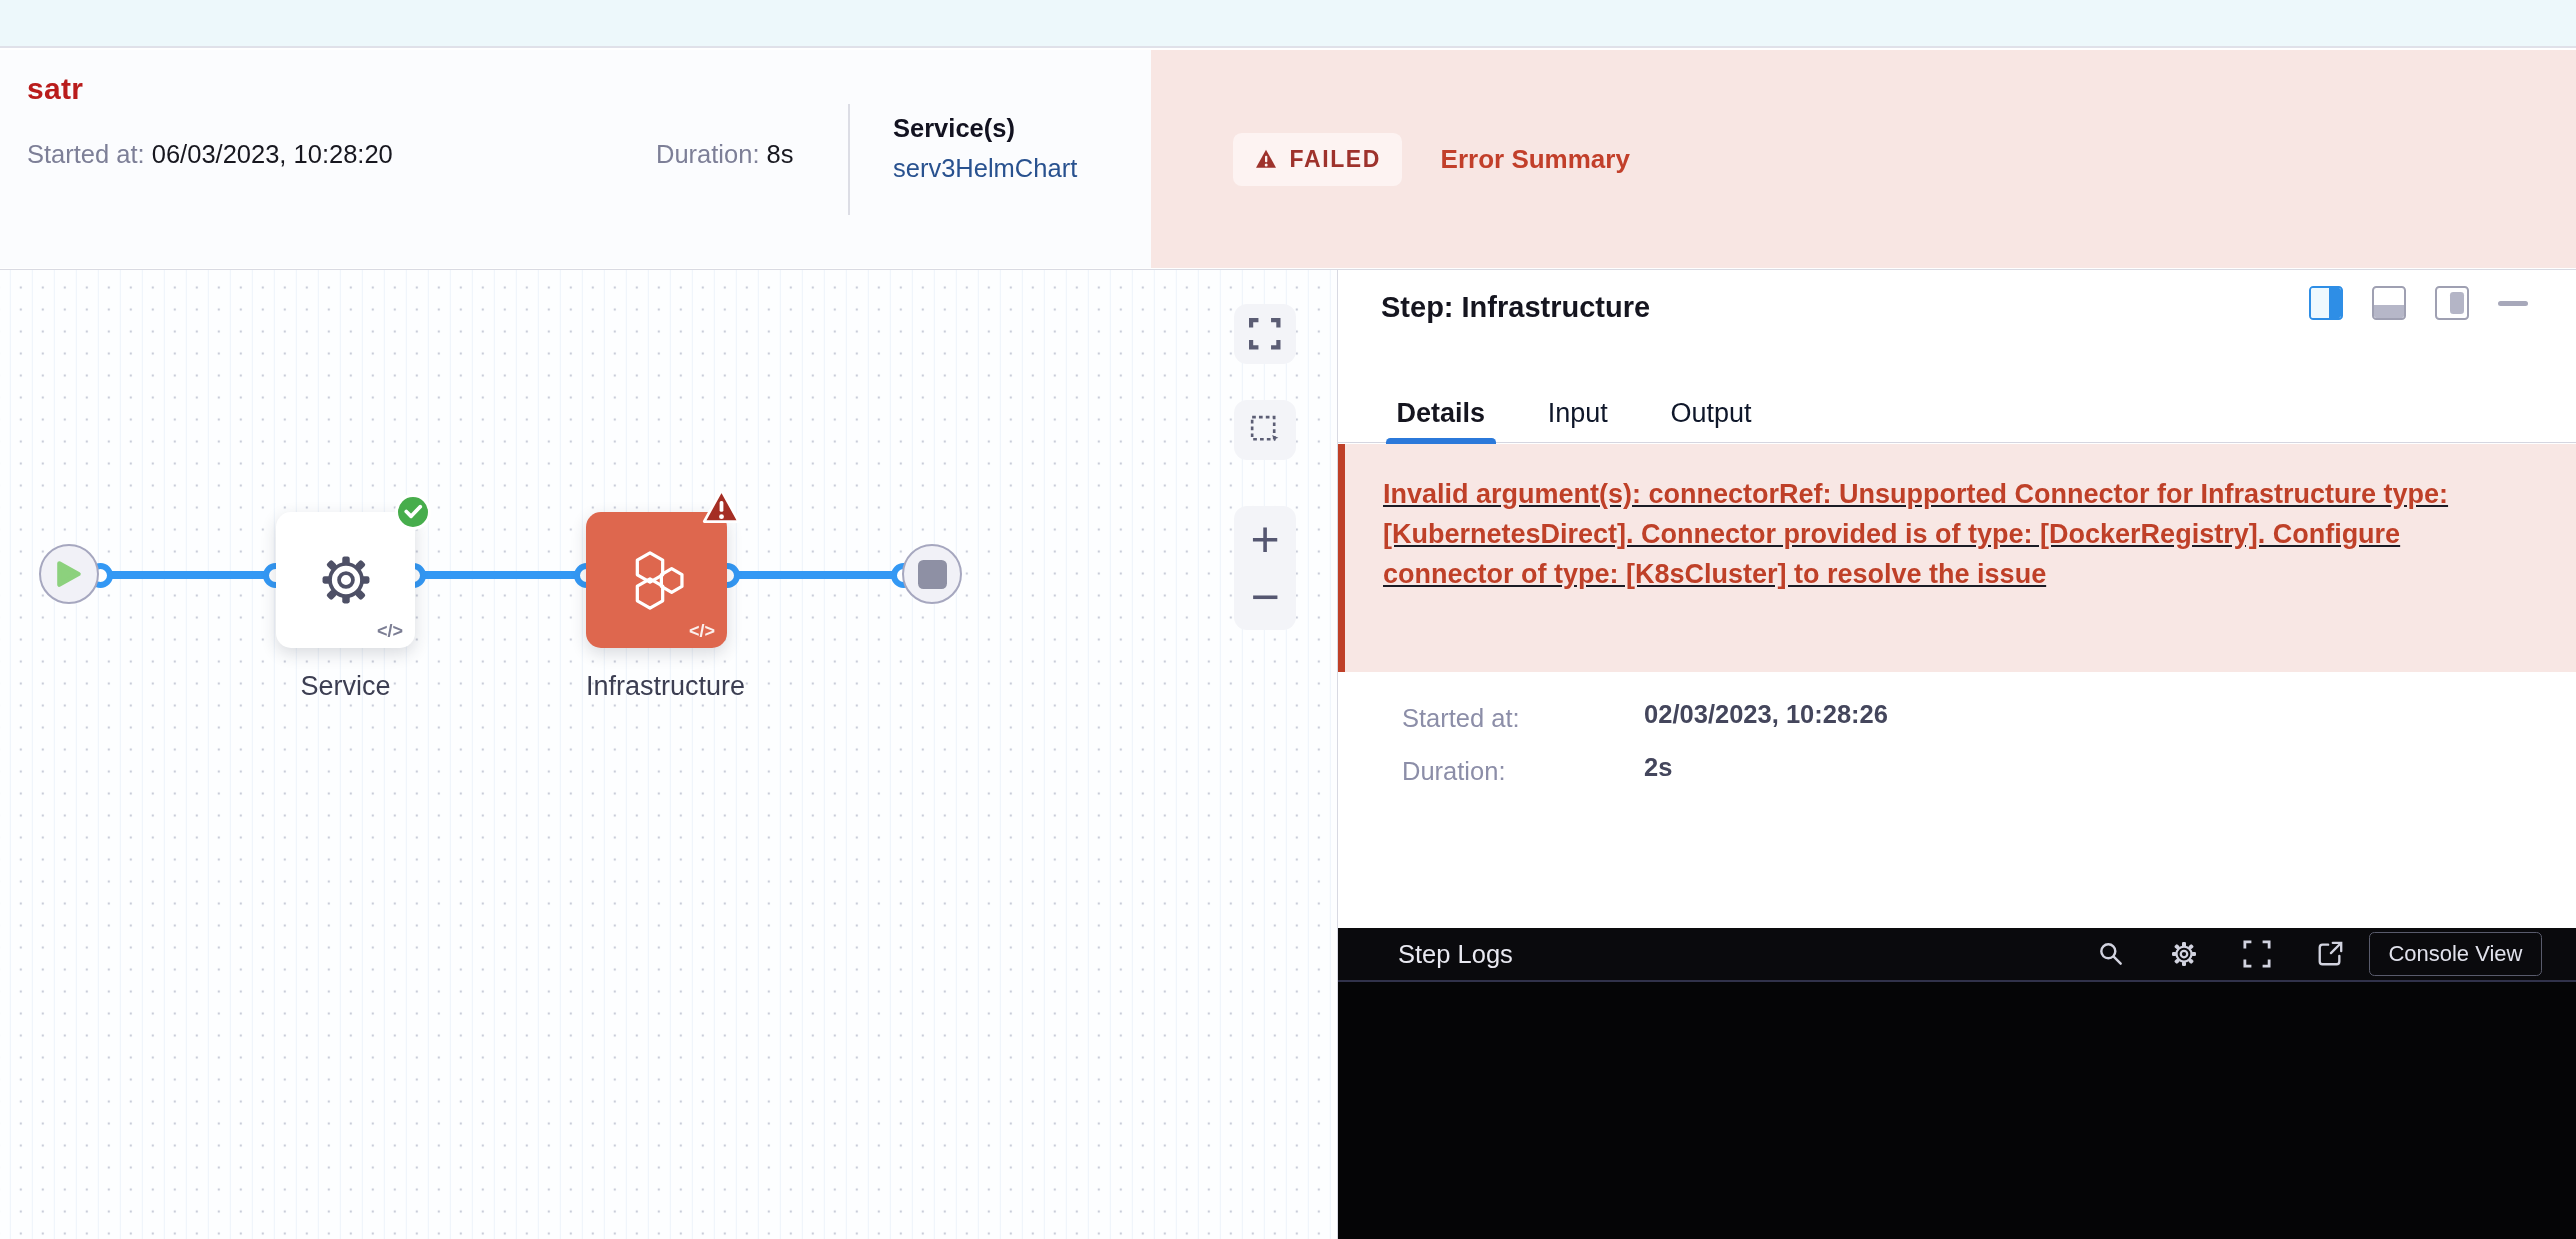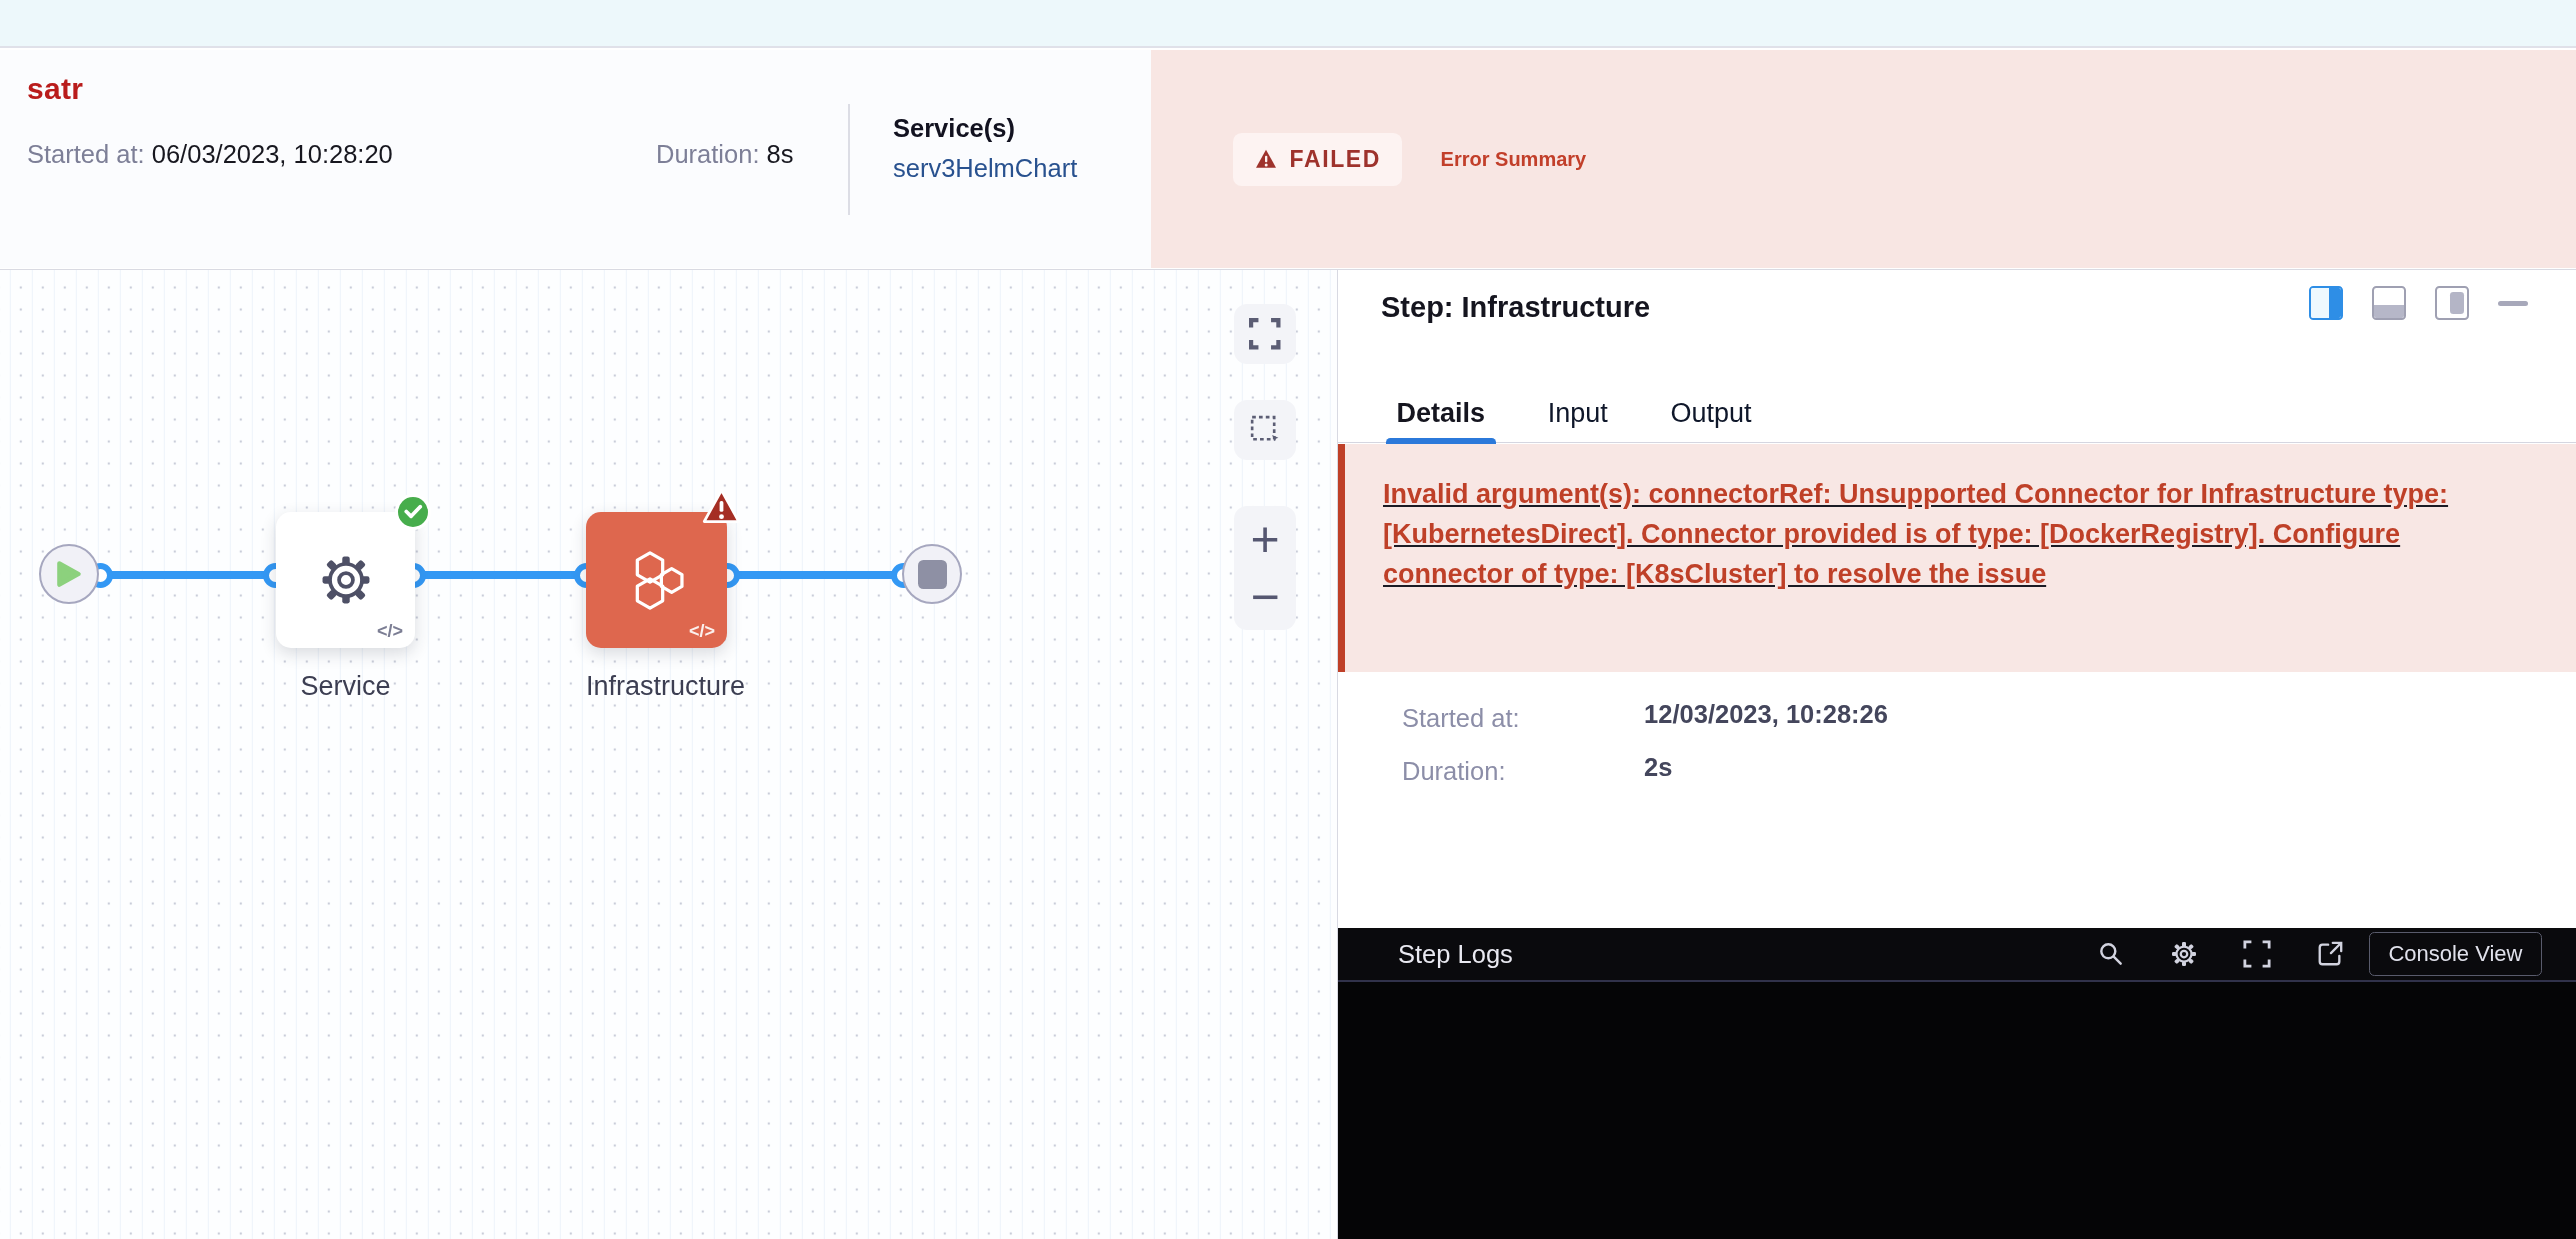--- a/index.html
+++ b/index.html
@@ -21,21 +21,21 @@
   #duration-row { left:656px; }
   .header-vdivider { position:absolute; left:848px; top:54px; height:111px; width:1.6px; background:#dcdde5; }
   .services-block { position:absolute; left:893px; top:64px; display:flex; flex-direction:column; gap:11px; }
   .services-label { font-size:25.5px; font-weight:700; color:#121220; }
   .service-link { font-size:25.5px; color:#28518f; cursor:pointer; }
   .header-error-zone { position:absolute; left:1151px; top:0; bottom:0; right:0; background:#f8e6e3;
     display:flex; align-items:center; gap:39px; padding-left:50px; }
   .failed-badge { display:inline-flex; align-items:center; gap:12px; background:#fdf3f2;
     border-radius:8.7px; padding:13px 20.6px;margin-left:32px; }
   .failed-badge .txt { color:#9e322c; font-weight:700; font-size:23px; letter-spacing:1.6px; }
-  .error-summary { color:#c23f2a; font-weight:700; font-size:20px; }
+  .error-summary { color:#c23f2a; font-weight:700; font-size:26px; }
 
   
   .exec-body { position:absolute; top:269px; left:0; right:0; bottom:0; border-top:1.6px solid #d9dae2; }
 
   
   .canvas { position:absolute; left:0; top:0; bottom:0; width:1337px; background-color:#fdfeff;
     background-image:
       radial-gradient(circle, #c9cdd9 1.3px, transparent 1.6px),
       repeating-linear-gradient(to right, #edf3fa 0 1.1px, transparent 1.1px 22px);
     background-size:22px 22px, auto; background-position:9.8px 6.5px, 9.8px 0; }
@@ -267,21 +267,21 @@
       <div class="tab">Output</div>
     </div>
 
     <div class="error-box">
       <p>Invalid argument(s): connectorRef: Unsupported Connector for Infrastructure type: [KubernetesDirect]. Connector provided is of type: [DockerRegistry]. Configure connector of type: [K8sCluster] to resolve the issue</p>
     </div>
 
     <div class="details-list">
       <div class="detail-row">
         <span class="detail-label">Started at:</span>
-        <span class="detail-value">12/03/2023, 10:28:26</span>
+        <span class="detail-value">02/03/2023, 10:28:26</span>
       </div>
       <div class="detail-row">
         <span class="detail-label">Duration:</span>
         <span class="detail-value">2s</span>
       </div>
     </div>
 
     <div class="logs">
       <div class="logs-header">
         <span class="logs-title">Step Logs</span>

